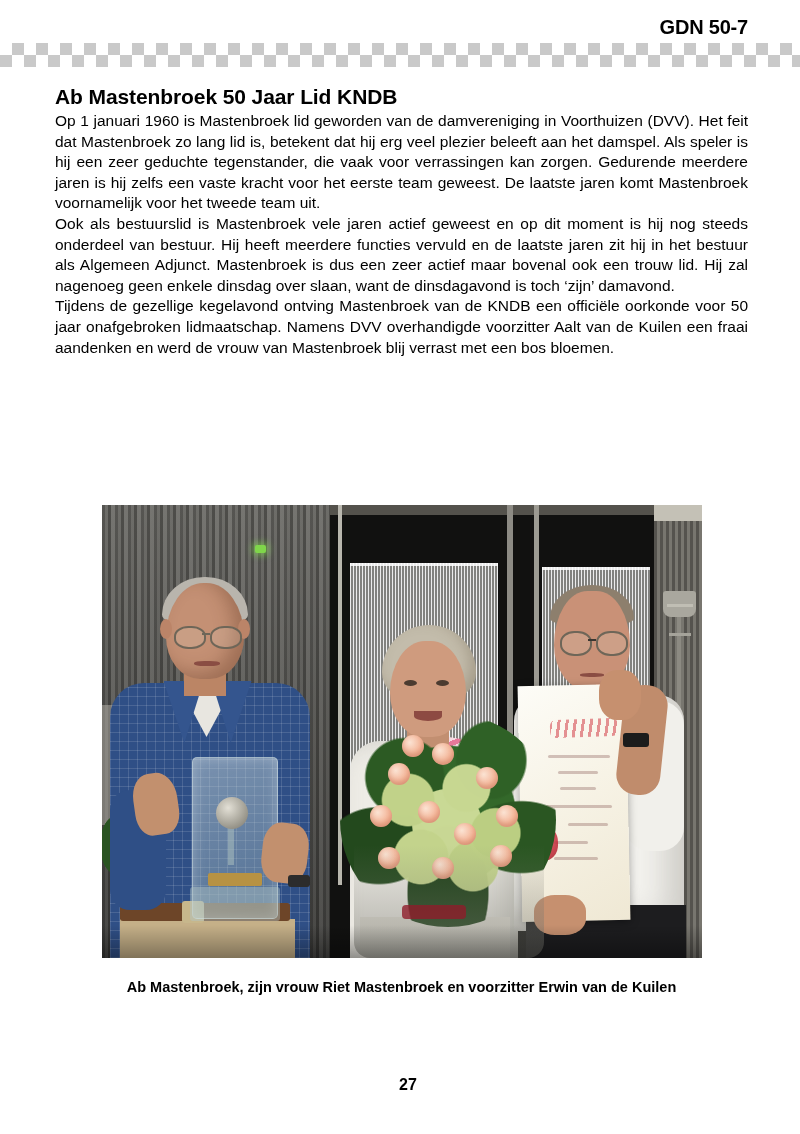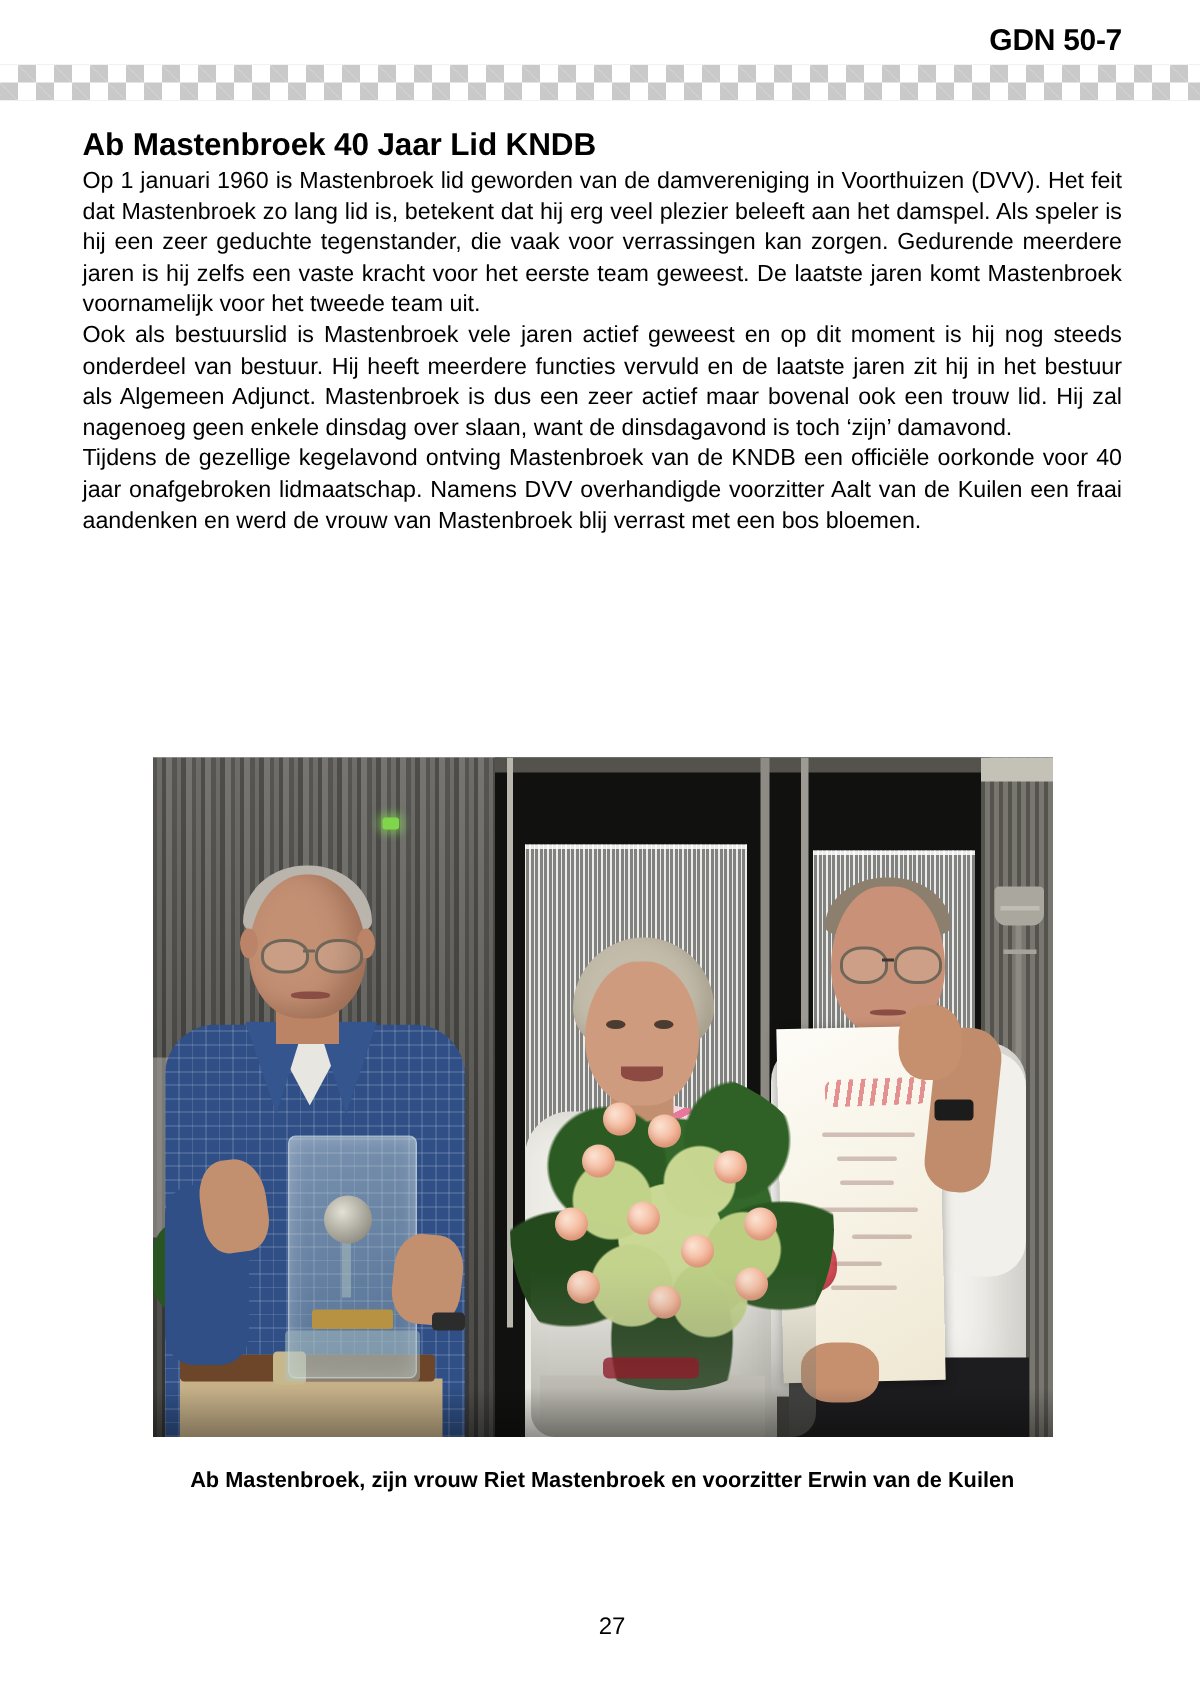--- a/index.html
+++ b/index.html
@@ -453,37 +453,38 @@
   }
 
   
   #page-number {
     position: absolute;
     left: 0;
     top: 1076px;
     width: 672px;
     text-align: center;
     font-size: 16px;
+    font-weight: bold;
   }
   #page-number span { position: relative; left: 72px; }
 </style>
 </head>
 <body>
 
 <div id="page-header">
   <div id="header-title">GDN 50-7</div>
   <div id="checker-band"></div>
 </div>
 
 <div id="article">
-  <h1 id="article-title">Ab Mastenbroek 40 Jaar Lid KNDB</h1>
+  <h1 id="article-title">Ab Mastenbroek 50 Jaar Lid KNDB</h1>
 
   <p class="body-paragraph">Op 1 januari 1960 is Mastenbroek lid geworden van de damvereniging in Voorthuizen (DVV). Het feit dat Mastenbroek zo lang lid is, betekent dat hij erg veel plezier beleeft aan het damspel. Als speler is hij een zeer geduchte tegenstander, die vaak voor verrassingen kan zorgen. Gedurende meerdere jaren is hij zelfs een vaste kracht voor het eerste team geweest. De laatste jaren komt Mastenbroek voornamelijk voor het tweede team uit.</p>
   <p class="body-paragraph">Ook als bestuurslid is Mastenbroek vele jaren actief geweest en op dit moment is hij nog steeds onderdeel van bestuur. Hij heeft meerdere functies vervuld en de laatste jaren zit hij in het bestuur als Algemeen Adjunct. Mastenbroek is dus een zeer actief maar bovenal ook een trouw lid. Hij zal nagenoeg geen enkele dinsdag over slaan, want de dinsdagavond is toch ‘zijn’ damavond.</p>
-  <p class="body-paragraph">Tijdens de gezellige kegelavond ontving Mastenbroek van de KNDB een officiële oorkonde voor 40 jaar onafgebroken lidmaatschap. Namens DVV overhandigde voorzitter Aalt van de Kuilen een fraai aandenken en werd de vrouw van Mastenbroek blij verrast met een bos bloemen.</p>
+  <p class="body-paragraph">Tijdens de gezellige kegelavond ontving Mastenbroek van de KNDB een officiële oorkonde voor 50 jaar onafgebroken lidmaatschap. Namens DVV overhandigde voorzitter Aalt van de Kuilen een fraai aandenken en werd de vrouw van Mastenbroek blij verrast met een bos bloemen.</p>
 </div>
 
 <div id="photo-figure">
   <div id="photo-frame">
 
     <div class="ph" id="curtain-left"></div>
     <div class="ph" id="curtain-left-shade"></div>
     <div class="ph" id="exit-light"></div>
 
     <div class="ph" id="door-wall"></div>

